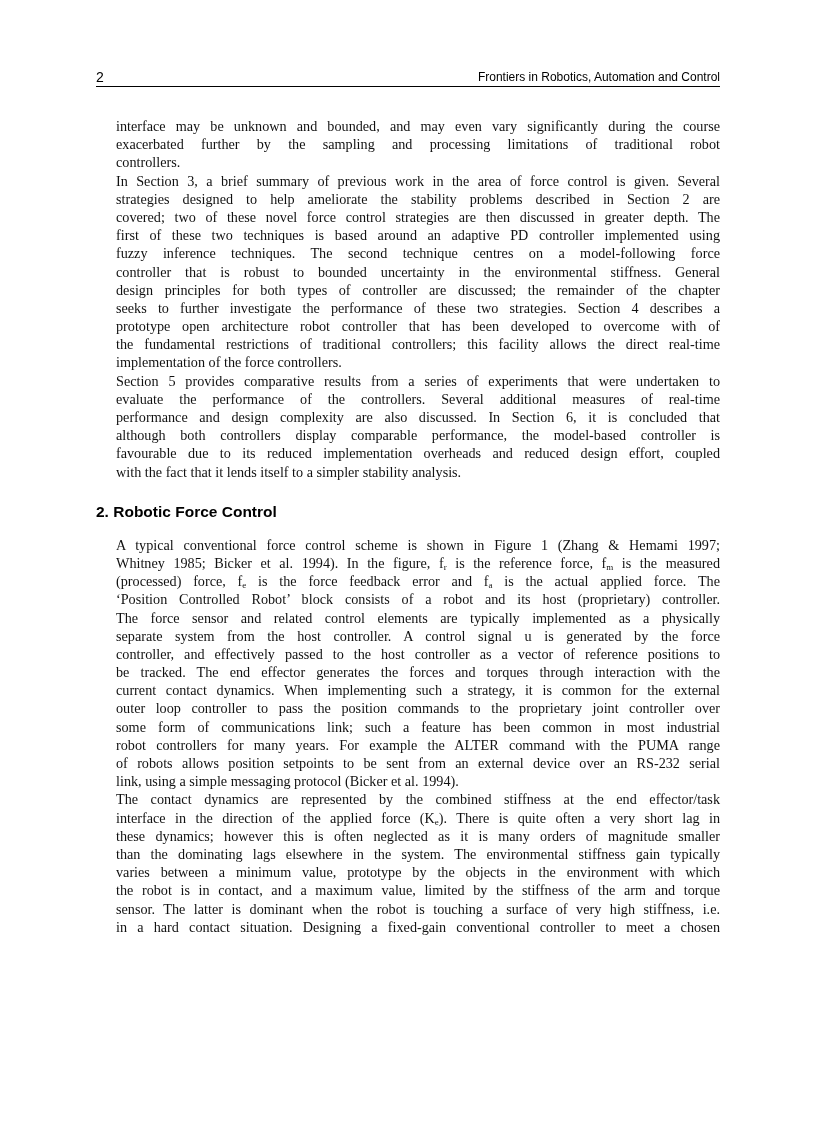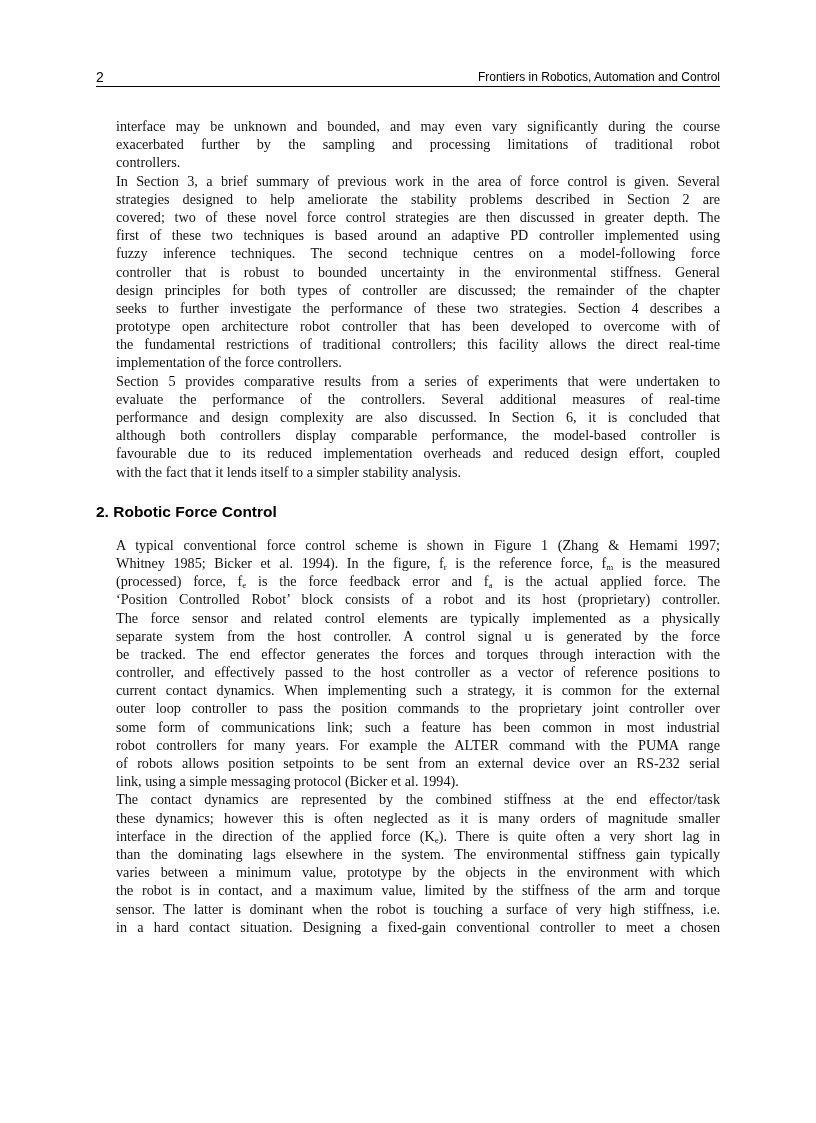--- a/index.html
+++ b/index.html
@@ -65,34 +65,34 @@
 
     <h2 class="heading">2. Robotic Force Control</h2>
 
     <p class="para">
       <span class="line">A typical conventional force control scheme is shown in Figure 1 (Zhang &amp; Hemami 1997;</span>
       <span class="line"><span>Whitney 1985; Bicker et al. 1994). In the figure, f</span><sub>r</sub><span> is the reference force, f</span><sub>m</sub><span> is the measured</span></span>
       <span class="line"><span>(processed) force, f</span><sub>e</sub><span> is the force feedback error and f</span><sub>a</sub><span> is the actual applied force. The</span></span>
       <span class="line">‘Position Controlled Robot’ block consists of a robot and its host (proprietary) controller.</span>
       <span class="line">The force sensor and related control elements are typically implemented as a physically</span>
       <span class="line">separate system from the host controller. A control signal u is generated by the force</span>
+      <span class="line">controller, and effectively passed to the host controller as a vector of reference positions to</span>
       <span class="line">be tracked. The end effector generates the forces and torques through interaction with the</span>
-      <span class="line">controller, and effectively passed to the host controller as a vector of reference positions to</span>
       <span class="line">current contact dynamics. When implementing such a strategy, it is common for the external</span>
       <span class="line">outer loop controller to pass the position commands to the proprietary joint controller over</span>
       <span class="line">some form of communications link; such a feature has been common in most industrial</span>
       <span class="line">robot controllers for many years. For example the ALTER command with the PUMA range</span>
       <span class="line">of robots allows position setpoints to be sent from an external device over an RS-232 serial</span>
       <span class="line last">link, using a simple messaging protocol (Bicker et al. 1994).</span>
     </p>
 
     <p class="para">
       <span class="line">The contact dynamics are represented by the combined stiffness at the end effector/task</span>
+      <span class="line"><span>interface in the direction of the applied force (K</span><sub>e</sub><span>). There is quite often a very short lag in</span></span>
       <span class="line">these dynamics; however this is often neglected as it is many orders of magnitude smaller</span>
-      <span class="line"><span>interface in the direction of the applied force (K</span><sub>e</sub><span>). There is quite often a very short lag in</span></span>
       <span class="line">than the dominating lags elsewhere in the system. The environmental stiffness gain typically</span>
       <span class="line">varies between a minimum value, prototype by the objects in the environment with which</span>
       <span class="line">the robot is in contact, and a maximum value, limited by the stiffness of the arm and torque</span>
       <span class="line">sensor. The latter is dominant when the robot is touching a surface of very high stiffness, i.e.</span>
       <span class="line">in a hard contact situation. Designing a fixed-gain conventional controller to meet a chosen</span>
     </p>
   </div>
 </div>
 
 </body></html>

